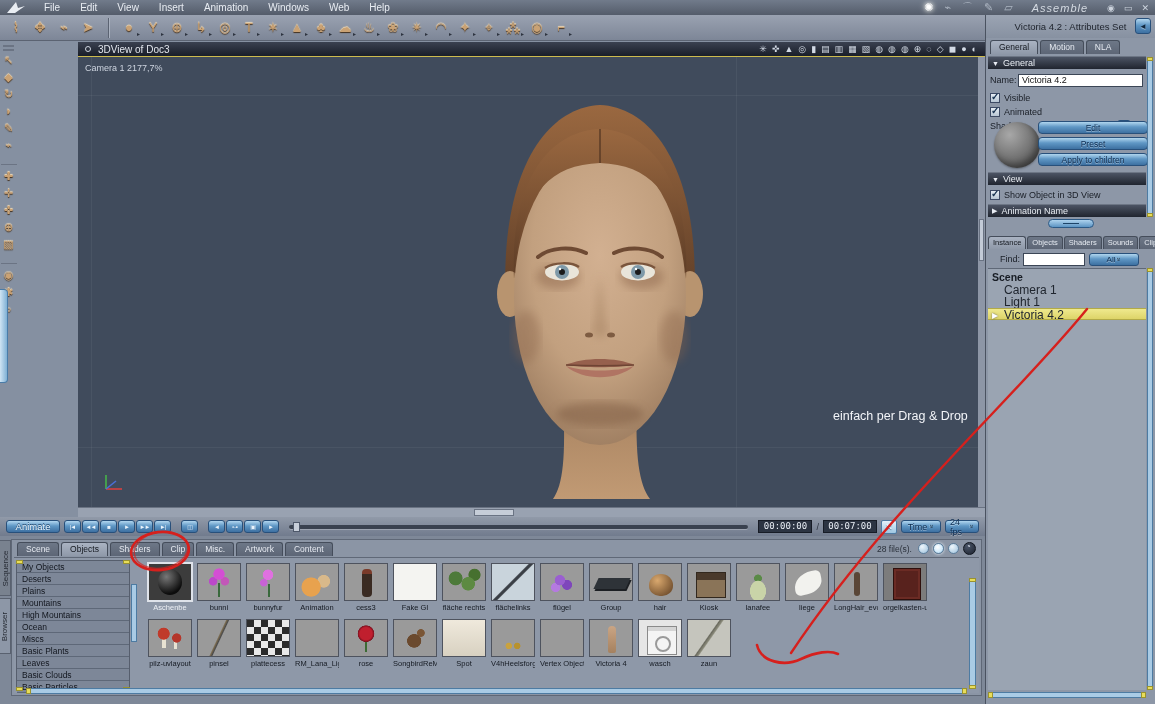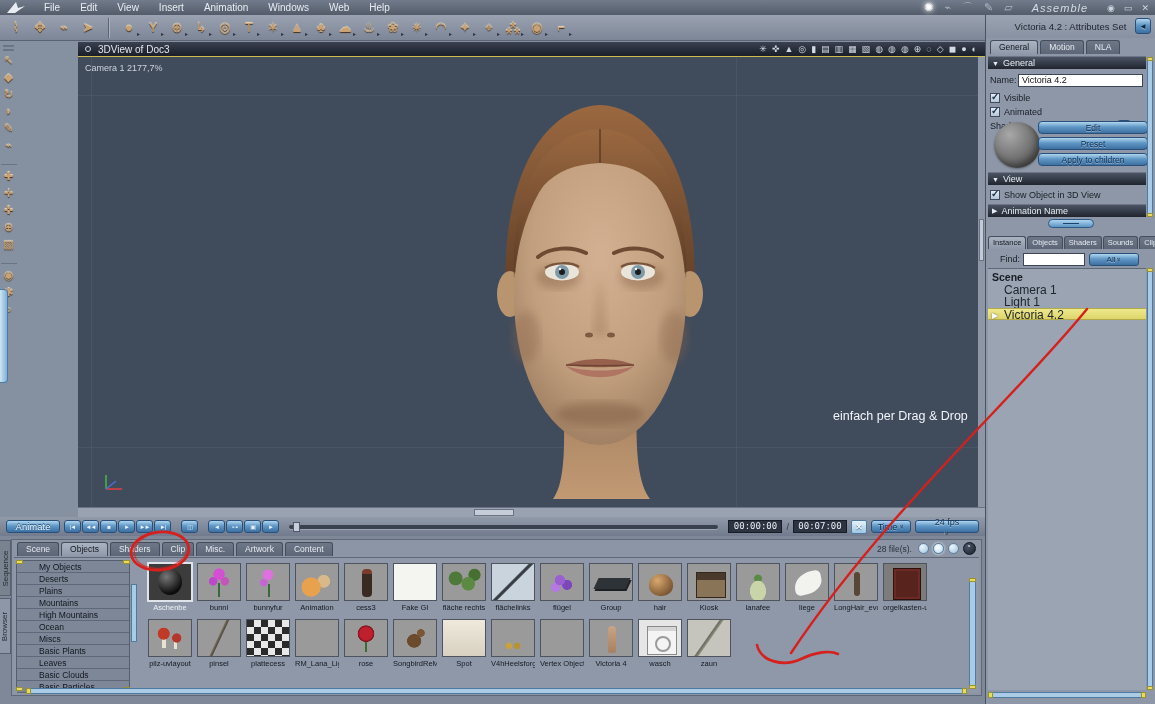--- a/index.html
+++ b/index.html
@@ -98,21 +98,21 @@
   .file-count{font-size:8.5px;color:#2b313b;margin-right:2px;}
   .szbtn{width:11px;height:11px;border-radius:50%;border:1px solid #5c7e9c;
     background:radial-gradient(circle at 35% 30%,#eef6fc,#9cc0dc);}
   .szbtn.selected{background:radial-gradient(circle at 40% 35%,#ffffff,#cfe9fa 60%,#9cc6e2);box-shadow:0 0 3px #eaf6ff;}
   .menu-sphere{position:relative;width:13px;height:13px;border-radius:50%;
     background:radial-gradient(circle at 35% 30%,#4a5568,#1c222e);border:1px solid #10151e;}
   .menu-sphere::after{content:"◔";position:absolute;left:2px;top:-1px;font-size:8px;color:#cfd6e2;}
   .bcontent{position:absolute;top:17px;left:2px;right:2px;bottom:2px;background:#8e98a8;border-top:1px solid #5f6877;}
   .cats{position:absolute;left:2px;top:2px;width:114px;bottom:2px;background:#707a8c;border:1px solid #565e6d;}
   .cat{height:12px;background:#7d8798;border-bottom:1px solid #5e6878;font-size:8.5px;
-    color:#12161e;padding-left:22px;line-height:12px;white-space:nowrap;overflow:hidden;}
+    color:#12161e;padding-left:5px;line-height:12px;white-space:nowrap;overflow:hidden;}
   .corner{position:absolute;width:7px;height:4px;background:#e8dd5a;border:1px solid #9a922f;}
   .c-tl{left:-1px;top:-1px;} .c-tr{right:-1px;top:-1px;} .c-bl{left:-1px;bottom:-1px;} .c-br{right:-1px;bottom:-1px;}
   .cat-scroll{position:absolute;left:117px;top:26px;width:6px;height:58px;background:#a9cbe5;border:1px solid #4d7ba2;}
   .thumbs{position:absolute;left:126px;top:2px;right:12px;bottom:2px;overflow:hidden;}
   .trow{position:absolute;left:8px;display:flex;gap:5px;}
   .trow1{top:3px;} .trow2{top:59px;}
   .thumb{width:44px;flex:0 0 44px;}
   .tb{position:relative;width:44px;height:38px;background:#9a9a9a;border:1px solid #4e535e;overflow:hidden;}
   .tlabel{font-size:7.5px;text-align:center;color:#151a22;margin-top:2px;white-space:nowrap;overflow:hidden;}
   .thumb.selected .tb{background:#3c3c3c;border-color:#dfe3ea;box-shadow:0 0 0 1px #dfe3ea;}
@@ -399,21 +399,21 @@
         <div class="thumb-h"></div>
       </div>
     <div class="tfield">00:00:00</div>
     <span class="tsep">/</span>
     <div class="tfield">00:07:00</div>
     <div class="xbtn">✕</div>
     <div class="bbtn ddl" style="width:40px;">
       <span>Time</span>
         <span class="chev">»</span>
     </div>
-    <div class="bbtn ddl" style="width:64px;flex-direction:column;">
+    <div class="bbtn ddl" style="width:34px;">
       <span>24 fps</span>
         <span class="chev">»</span>
     </div>
   </div>
 
   <div class="browser">
     <div class="side-tab" style="top:4px;height:56px;">
       <span>Sequence</span>
     </div>
     <div class="side-tab active" style="top:62px;height:56px;">

